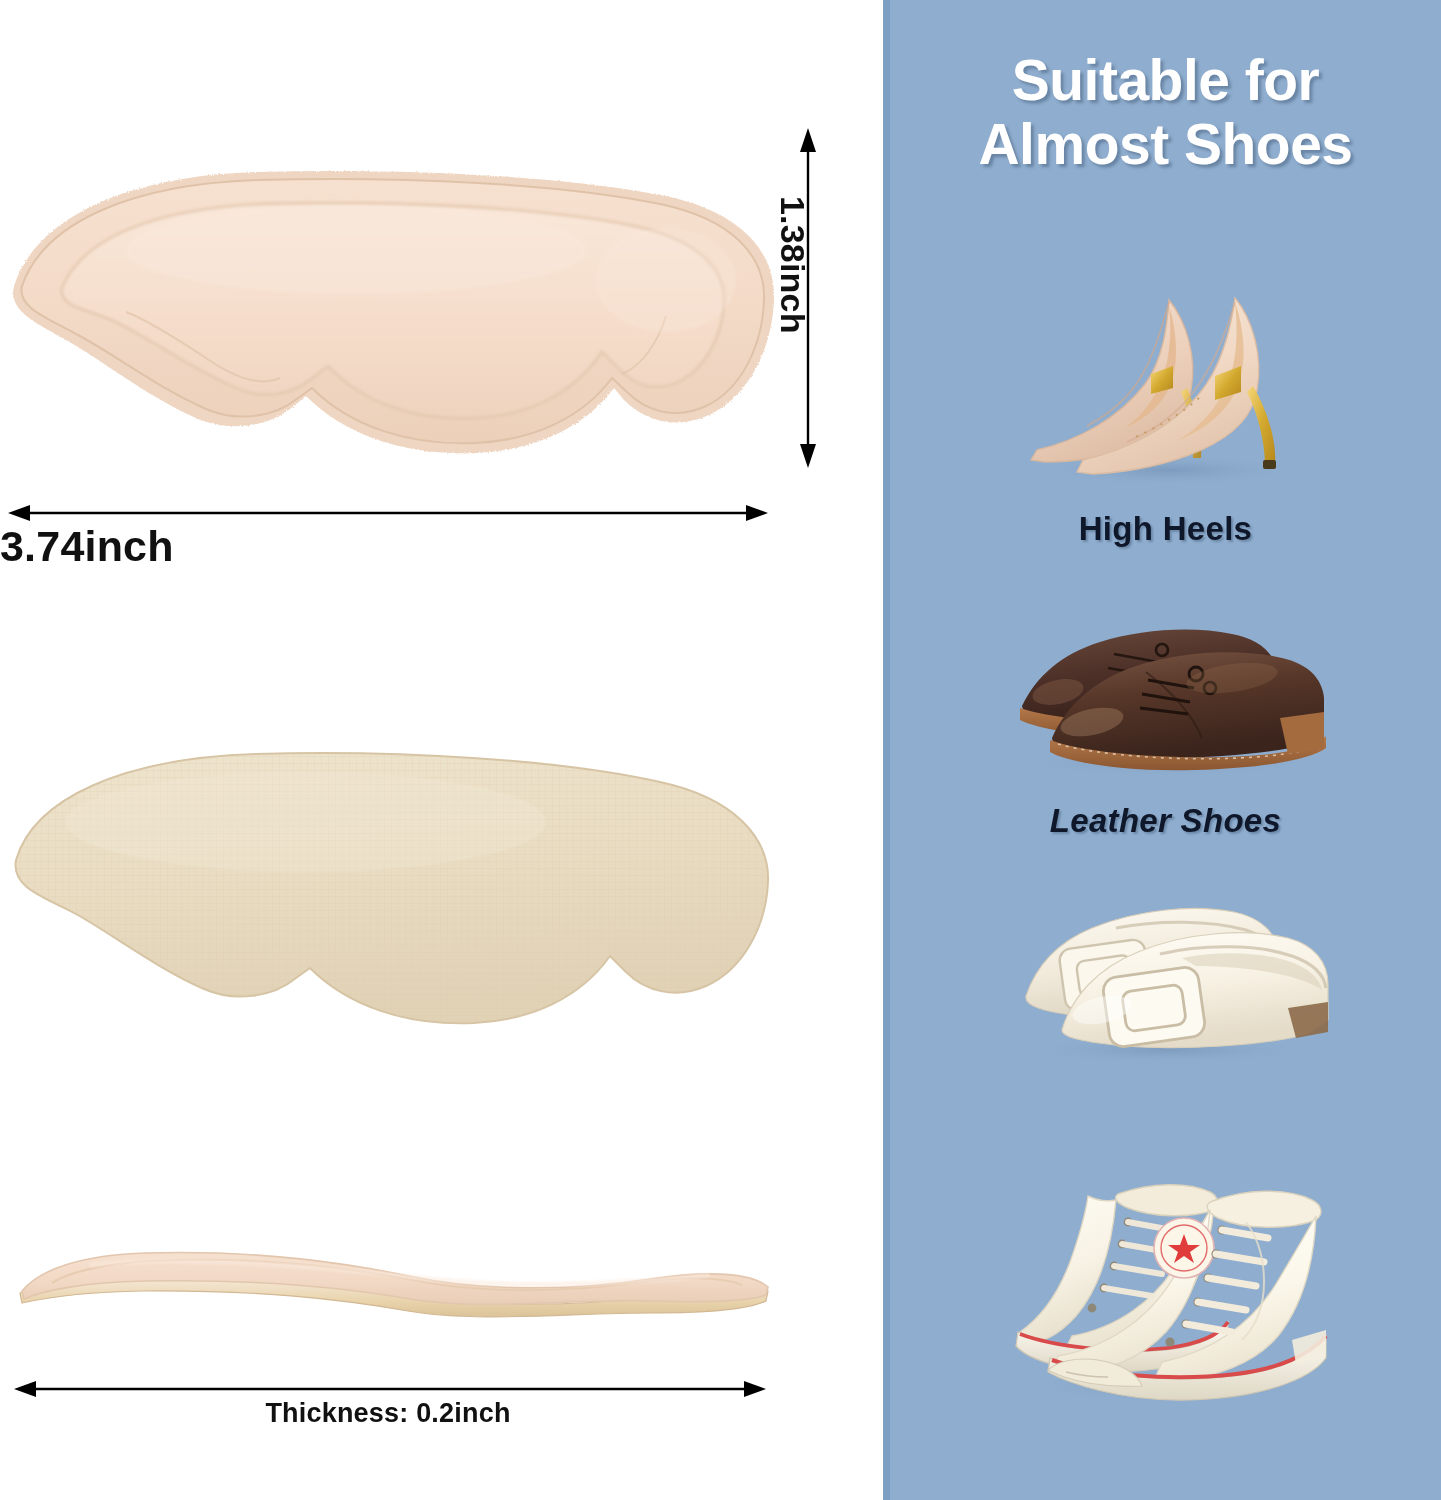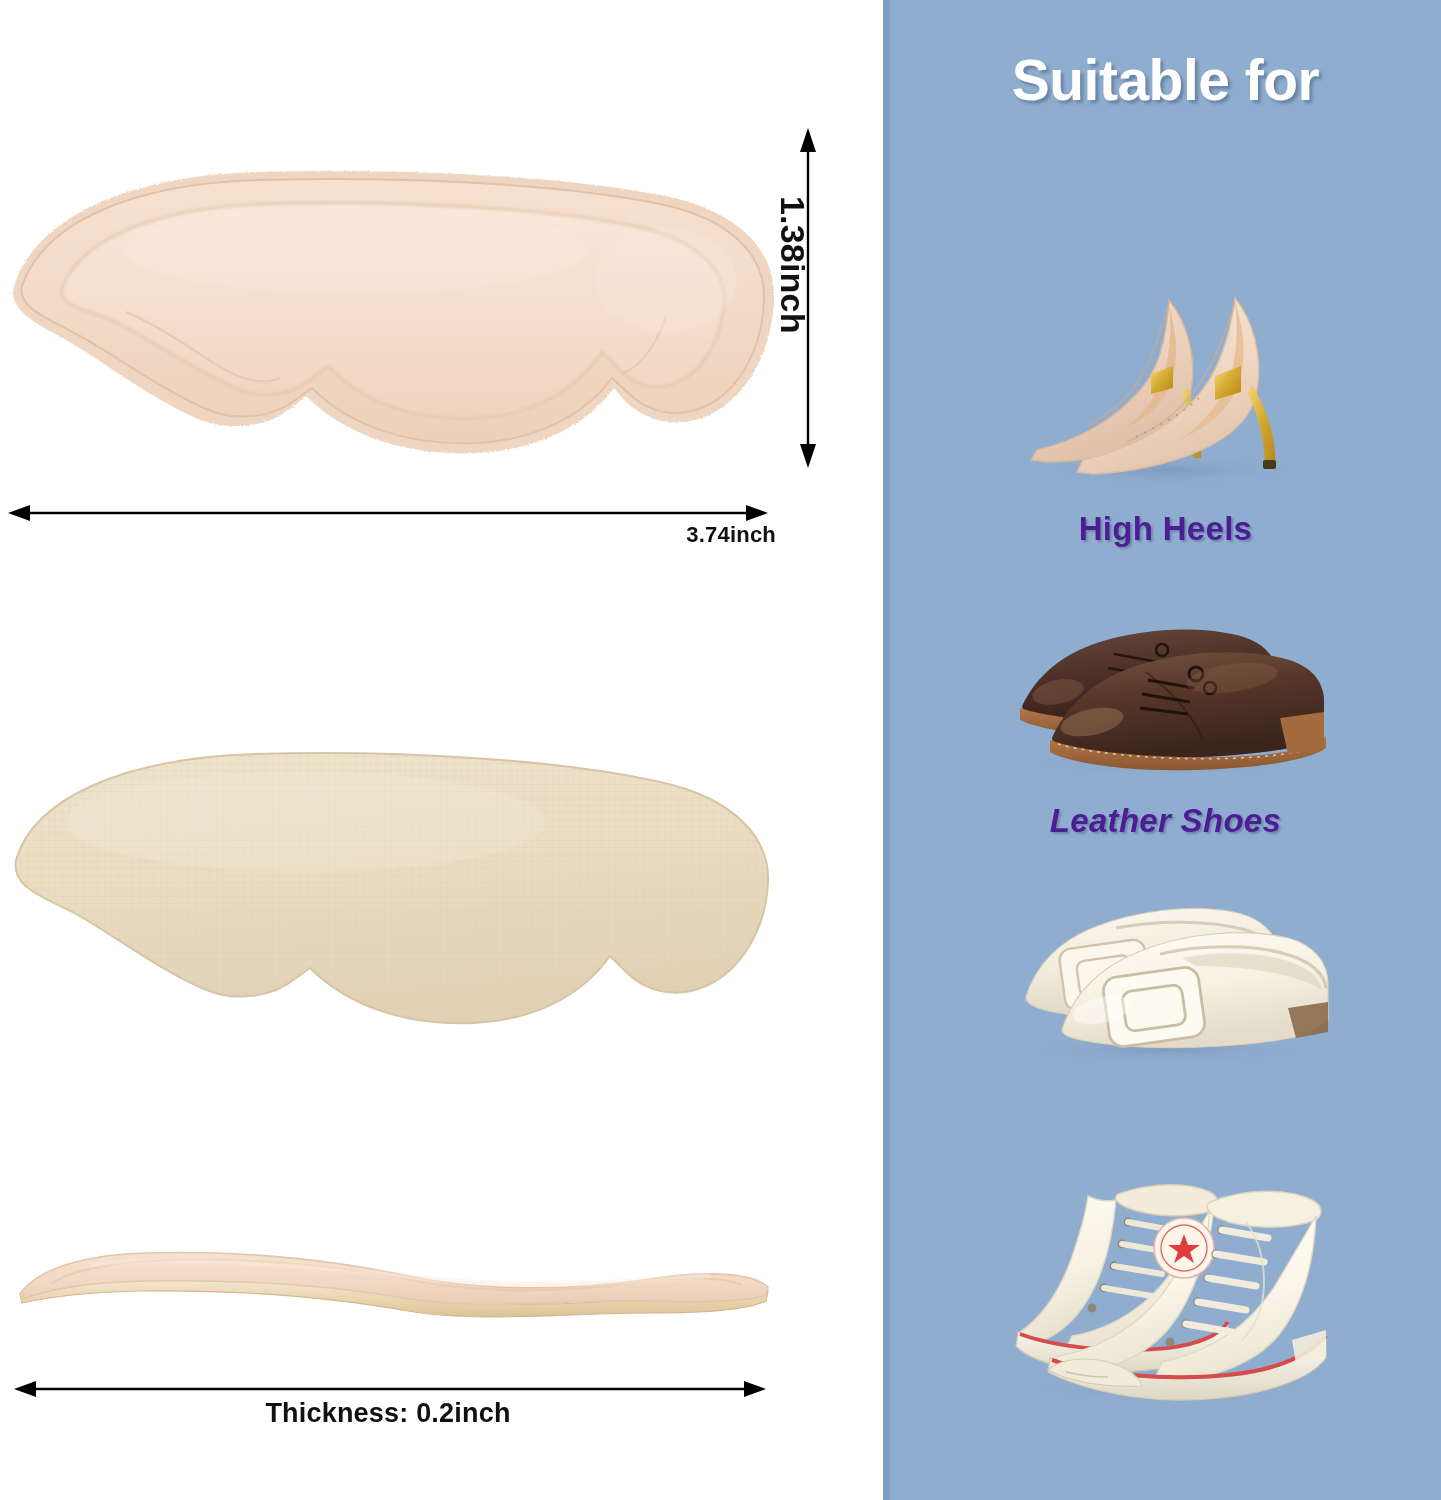--- a/index.html
+++ b/index.html
@@ -71,22 +71,22 @@
   .dim-label {
     position: absolute;
     color: #111111;
     font-weight: 700;
     letter-spacing: 0.2px;
     white-space: nowrap;
   }
   #dim-width-label {
     left: 0; top: 522px;
     width: 776px;
-    text-align: right;
-    font-size: 22px;
+    text-align: left;
+    font-size: 43px;
   }
   #dim-thick-label {
     left: 0; top: 1398px;
     width: 776px;
     text-align: center;
     font-size: 27px;
   }
   #dim-height-label {
     left: 812px; top: 196px;
     font-size: 34px;
@@ -135,21 +135,21 @@
     justify-content: center;
   }
   .shoe-art svg { display: block; }
 
   #shoe-art-0 { height: 232px; }
   #shoe-art-1 { height: 186px; }
   #shoe-art-2 { height: 190px; }
   #shoe-art-3 { height: 248px; }
 
   .shoe-label {
-    color: #4c1d95;
+    color: #0f172a;
     font-size: 33px;
     font-weight: 700;
     letter-spacing: 0.3px;
     text-shadow: 2px 2px 2px rgba(60,85,115,0.40);
   }
   #shoe-label-0 { margin-top: 16px; }
   #shoe-label-1 { margin-top: 20px; font-style: italic; }
   #shoe-label-2 { margin-top: 22px; }
   #shoe-label-3 { margin-top: 20px; }
 </style>
@@ -354,20 +354,21 @@
       </svg>
     </div>
     <div class="dim-label" id="dim-thick-label">Thickness: 0.2inch</div>
 
   </div>
 
   <div id="right-panel">
 
     <div id="panel-heading">
       <div>Suitable for</div>
+      <div>Almost Shoes</div>
     </div>
 
     <div class="shoe-block" id="shoe-block-0">
       <div class="shoe-art" id="shoe-art-0">
         <svg width="330" height="232" viewBox="0 0 330 232" xmlns="http://www.w3.org/2000/svg">
           <defs>
             <linearGradient id="nudeA" x1="0" y1="0" x2="0.4" y2="1">
               <stop offset="0%" stop-color="#f4dfce"></stop>
               <stop offset="60%" stop-color="#ecd0bb"></stop>
               <stop offset="100%" stop-color="#dfbea6"></stop>

